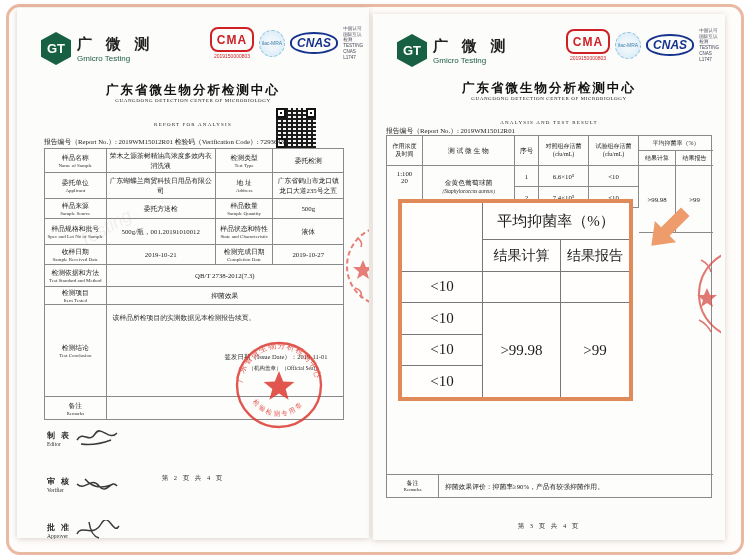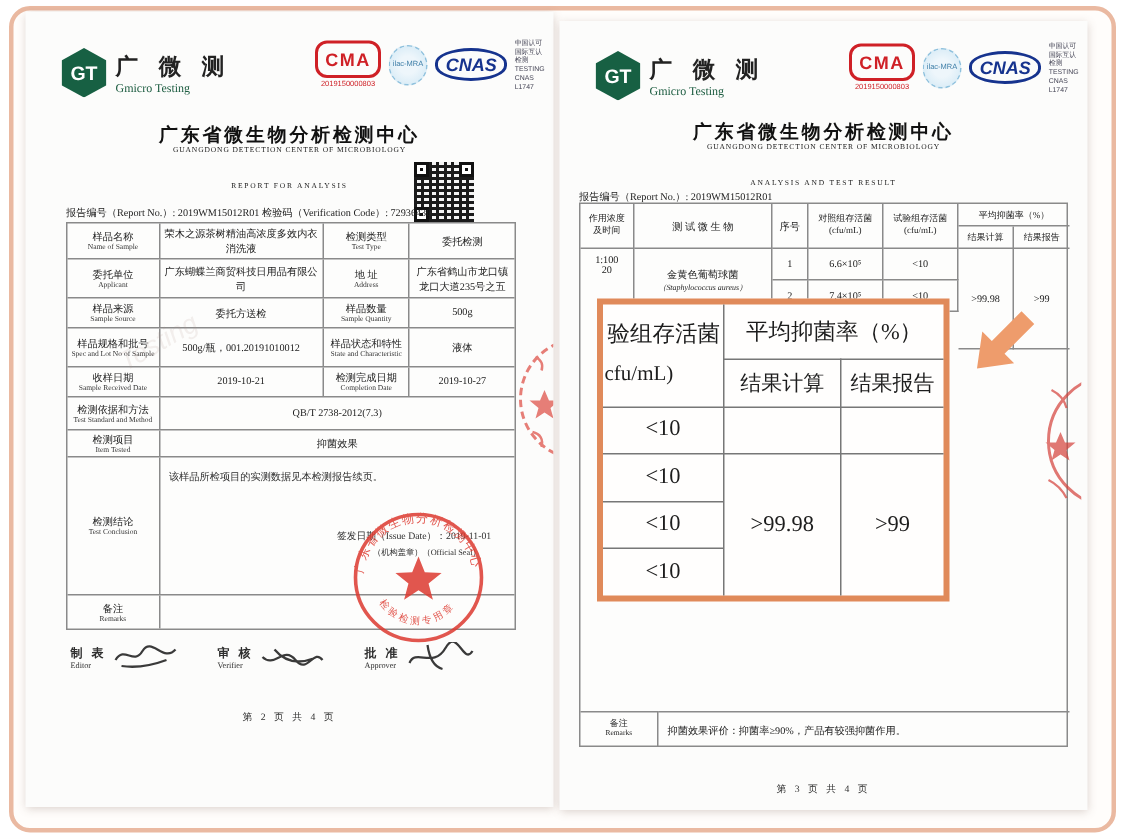--- a/index.html
+++ b/index.html
@@ -14,21 +14,21 @@
   .page-left  { left:17px;  top:8px;  width:352px; height:530px; }
   .page-right { left:373px; top:14px; width:352px; height:526px; }
 
   
   .gt-logo { position:absolute; display:flex; align-items:center; gap:6px; }
   .hex { width:30px; height:33px; background:#17604340; background:#176043;
     clip-path:polygon(50% 0,100% 25%,100% 75%,50% 100%,0 75%,0 25%);
     display:flex; align-items:center; justify-content:center;
     color:#fff; font-weight:bold; font-size:13px; font-family:"Liberation Sans",sans-serif; }
   .gt-text .cnm { font-size:15px; font-weight:bold; letter-spacing:5px; color:#222; }
-  .gt-text .enm { font-size:8px; color:#1c5c40; font-family:Liberation Serif, serif; }
+  .gt-text .enm { font-size:8px; color:#1c5c40; font-family:Liberation Sans, sans-serif; }
   .marks { position:absolute; display:flex; align-items:center; gap:5px; }
   .cma-wrap { text-align:center; }
   .cma-box { width:44px; height:25px; border:2px solid #cf2026; border-radius:8px;
     color:#cf2026; font-weight:bold; font-size:12px; font-family:"Liberation Sans",sans-serif;
     display:flex; align-items:center; justify-content:center; letter-spacing:1px; }
   .cma-no { font-size:5px; color:#cf2026; margin-top:1px; font-family:"Liberation Sans",sans-serif; }
   .ilac { width:27px; height:27px; border-radius:50%; border:1px dashed #8fc1dd;
     background:radial-gradient(circle,#eef6fb 35%,#cfe7f4); color:#3f7fa8;
     font-size:5px; display:flex; align-items:center; justify-content:center;
     font-family:"Liberation Sans",sans-serif; }
@@ -63,21 +63,21 @@
   .wl{width:62px}.wv{width:110px}.wl2{width:58px}.wv2{width:70px}.wspan{width:238px}
   .cn { font-size:6.8px; color:#222; }
   .en { font-size:5px; color:#333; }
   .val { font-size:6.8px; color:#222; }
   .concl-cell { position:relative; width:238px; }
   .concl-text { position:absolute; left:6px; top:8px; font-size:6.8px; text-align:left; }
   .issue-line { position:absolute; left:118px; top:48px; font-size:6.5px; }
   .seal-line { position:absolute; left:142px; top:60px; font-size:5.5px; }
 
   
-  .sigrow { position:absolute; left:30px; top:420px; width:300px; display:flex; gap:26px; }
+  .sigrow { position:absolute; left:30px; top:420px; width:300px; display:flex; gap:26px;flex-direction:column; }
   .sig { display:flex; align-items:center; gap:4px; }
   .sig .lbl .cnl { font-size:8px; font-weight:bold; letter-spacing:2px; }
   .sig .lbl .enl { font-size:5.5px; }
   .pageno { position:absolute; left:0; width:100%; text-align:center; font-size:6.5px; letter-spacing:2px; color:#333; }
 
   
   .rtable { position:absolute; left:13px; top:121px; width:326px; height:363px;
     border:1px solid #8a8a8a; background:#fdfdfc; }
   .rc { position:absolute; display:flex; flex-direction:column; align-items:center;
     justify-content:center; text-align:center; font-size:6.8px; color:#222; overflow:hidden; }
@@ -377,22 +377,20 @@
 
   <div class="overlay">
     <div class="ovline" style="left:80px;top:0;width:1px;height:194px"></div>
     <div class="ovline" style="left:158px;top:36px;width:1px;height:158px"></div>
     <div class="ovline" style="left:80px;top:36px;width:147px;height:1px"></div>
     <div class="ovline" style="left:0;top:68px;width:227px;height:1px"></div>
     <div class="ovline" style="left:0;top:99px;width:227px;height:1px"></div>
     <div class="ovline" style="left:0;top:131px;width:80px;height:1px"></div>
     <div class="ovline" style="left:0;top:162px;width:80px;height:1px"></div>
 
-    <div class="ovt" style="left:1px;top:4px;width:79px;height:30px;font-size:15px">验组存活菌</div>
-    <div class="ovt" style="left:1px;top:32px;width:70px;height:30px;font-size:14px;justify-content:flex-start">cfu/mL)</div>
     <div class="ovt" style="left:81px;top:0;width:146px;height:36px;font-size:15px">平均抑菌率（%）</div>
     <div class="ovt" style="left:81px;top:37px;width:77px;height:31px;font-size:14px">结果计算</div>
     <div class="ovt" style="left:159px;top:37px;width:68px;height:31px;font-size:14px">结果报告</div>
 
     <div class="ovt" style="left:0;top:68px;width:80px;height:31px;font-size:15px">&lt;10</div>
     <div class="ovt" style="left:0;top:99px;width:80px;height:32px;font-size:15px">&lt;10</div>
     <div class="ovt" style="left:0;top:131px;width:80px;height:31px;font-size:15px">&lt;10</div>
     <div class="ovt" style="left:0;top:162px;width:80px;height:32px;font-size:15px">&lt;10</div>
     <div class="ovt" style="left:81px;top:100px;width:77px;height:94px;font-size:15px">&gt;99.98</div>
     <div class="ovt" style="left:159px;top:100px;width:68px;height:94px;font-size:15px">&gt;99</div>

